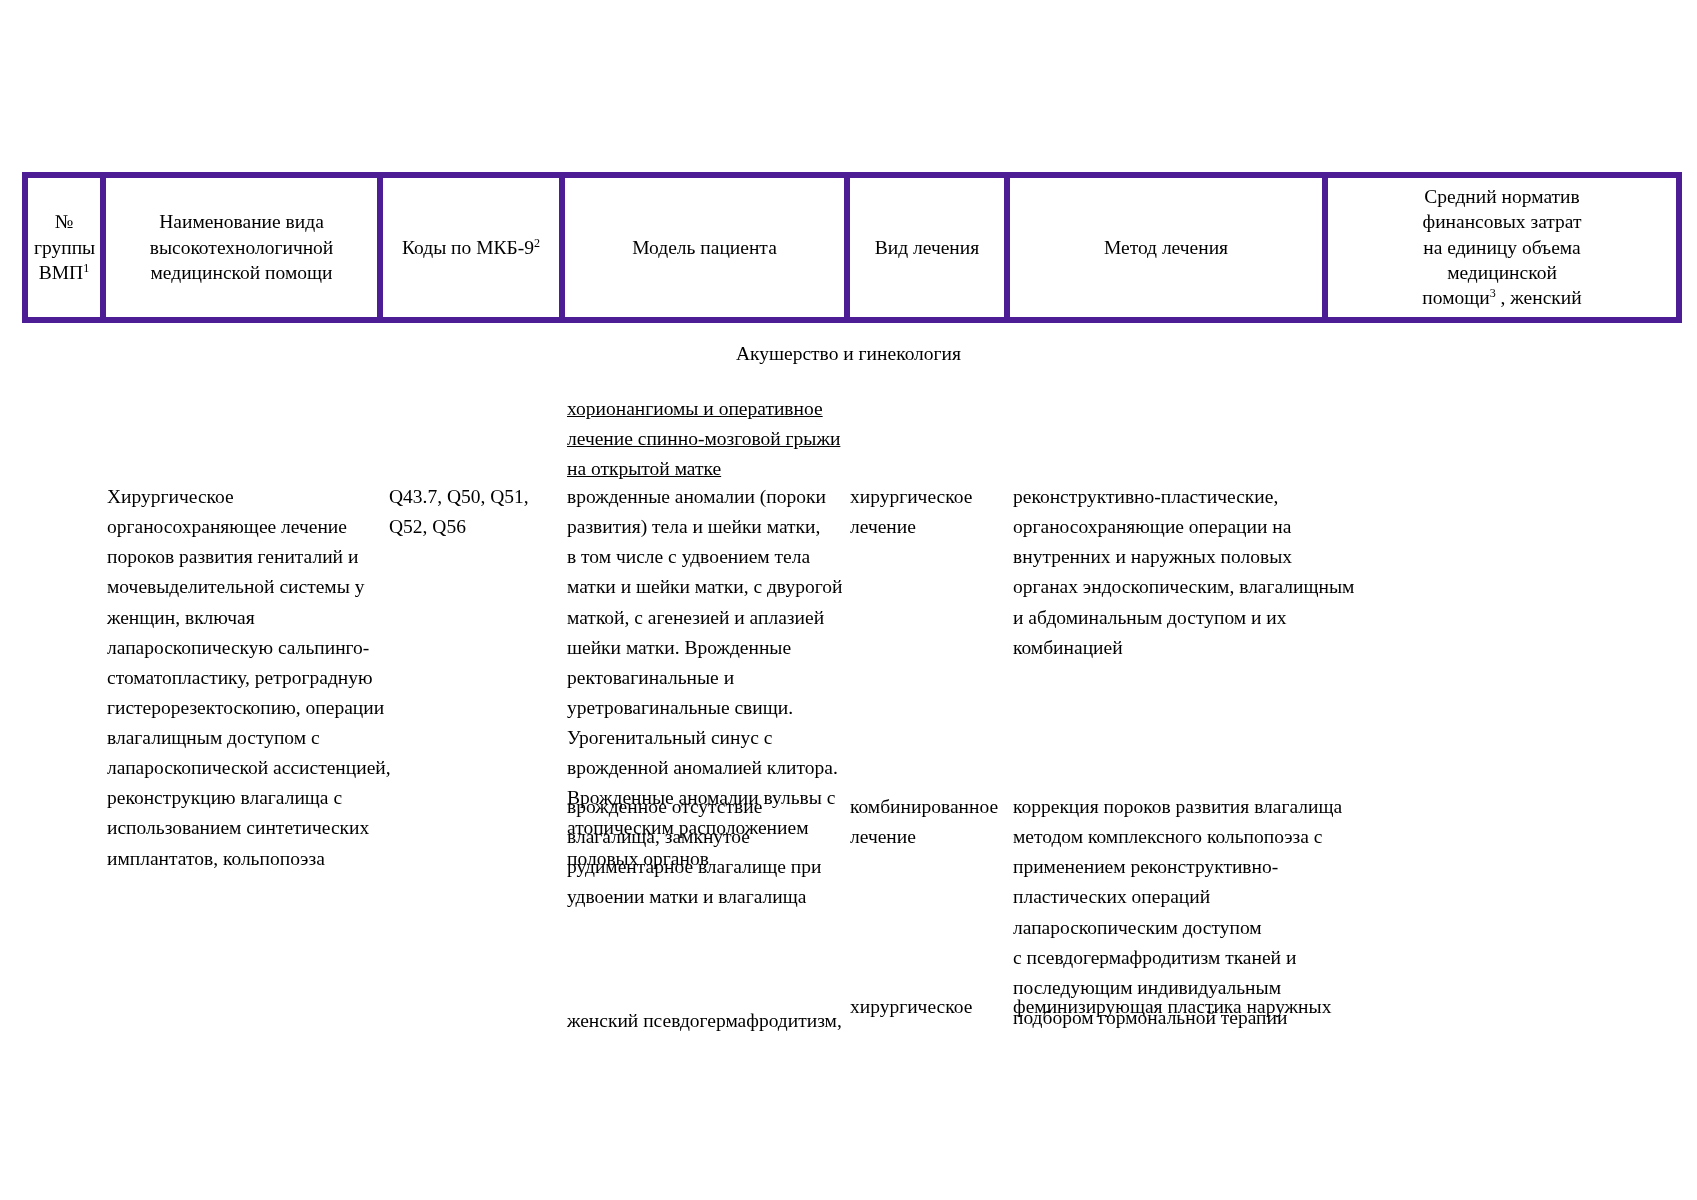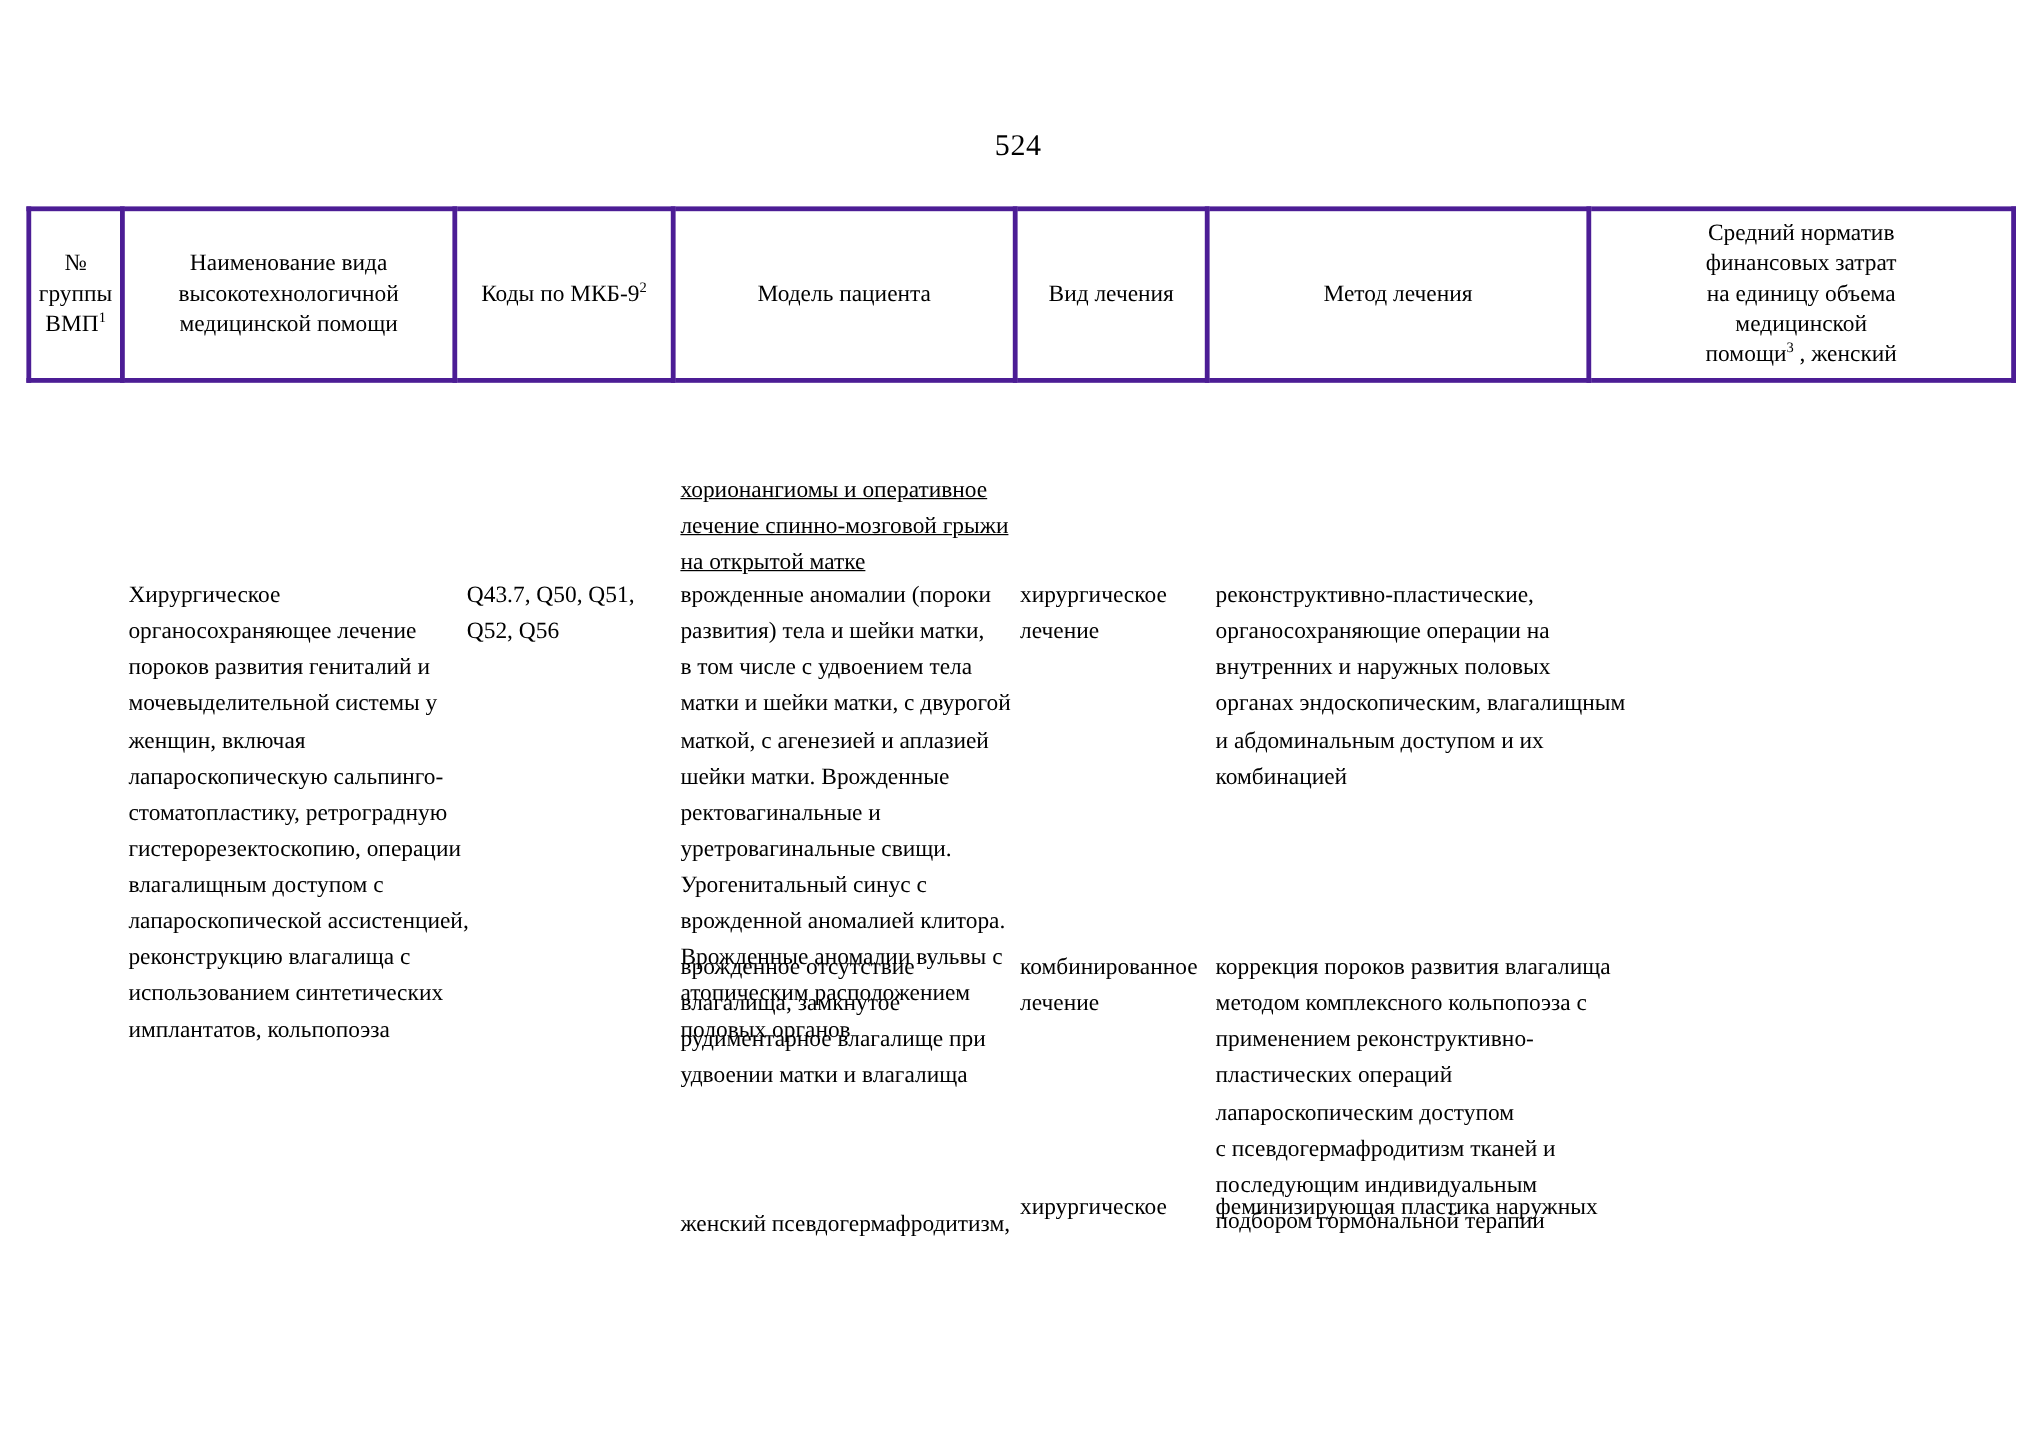--- a/index.html
+++ b/index.html
@@ -33,21 +33,21 @@
   
   .hdr-table {
     position: absolute;
     top: 172px;
     left: 22px;
     width: 1654px;
     border-collapse: collapse;
     table-layout: fixed;
   }
   .hdr-table td {
-    border: 4px solid #4c1d95;
+    border: 6px solid #4c1d95;
     vertical-align: middle;
     text-align: center;
     font-size: 19.5px;
     line-height: 1.30;
     padding: 6px 6px;
     height: 128px;
     box-sizing: border-box;
   }
   .c1 { width: 78px; }
   .c2 { width: 277px; margin-left: 44px; }
@@ -89,21 +89,20 @@
   .col-codes  { left: 367px;  width: 180px; }
   .col-model  { left: 545px;  width: 290px; }
   .col-type   { left: 828px;  width: 165px; }
   .col-method { left: 991px;  width: 360px; }
 </style>
 </head>
 <body>
 
 <div class="page">
 
-  <div class="page-number">524</div>
 
   <table class="hdr-table">
     <tbody>
         <tr>
       <td class="c1"><span>№
 группы
 ВМП</span><sup>1</sup></td>
       <td class="c2">Наименование вида
 высокотехнологичной
 медицинской помощи</td>
@@ -113,20 +112,21 @@
       <td class="c6">Метод лечения</td>
       <td class="c7"><span style="white-space: pre-line;">Средний норматив
 финансовых затрат
 на единицу объема
 медицинской
 помощи</span><sup>3</sup><span> , женский</span></td>
     </tr>
   </tbody>
     </table>
 
+  <div class="section-title">Акушерство и гинекология</div>
 
   <div class="body-area">
 
     <div class="cellblock col-model" style="top: 6px; text-decoration: underline;">хорионангиомы и оперативное
 лечение спинно-мозговой грыжи
 на открытой матке</div>
 
     <div class="cellblock col-name" style="top: 94px;">Хирургическое
 органосохраняющее лечение
 пороков развития гениталий и

